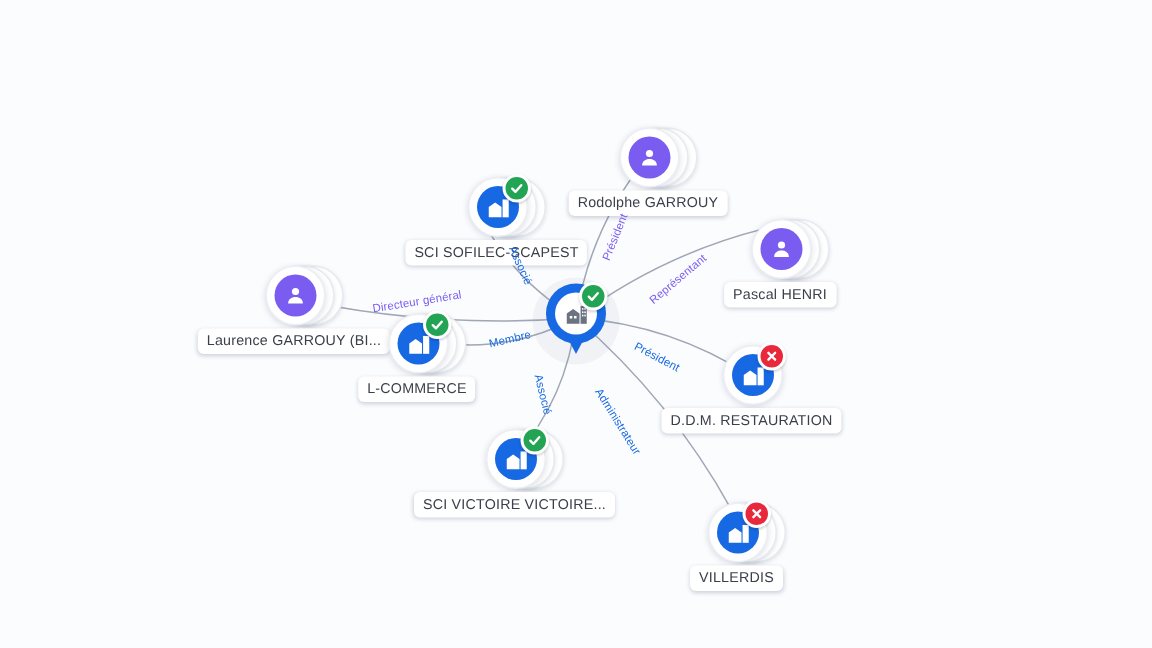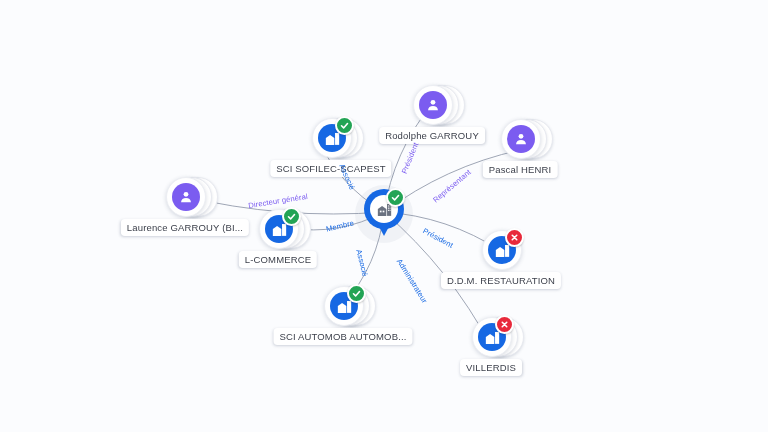--- a/index.html
+++ b/index.html
@@ -114,21 +114,21 @@
             <div class="avatar person">
               <svg width="16" height="16" viewBox="0 0 24 24" fill="#ffffff">
                 <circle cx="12" cy="8" r="3.6"></circle>
                 <path d="M4.6 20c0-4.1 3.3-6.4 7.4-6.4s7.4 2.3 7.4 6.4z"></path>
               </svg>
             </div>
           </div>
         </div>
         <div class="label">Rodolphe GARROUY</div>
       </div>
-      <div class="node" style="left: 520px; top: 138px;">
+      <div class="node" style="left: 520px; top: 165px;">
         <div class="stack">
           <div class="card c3"></div>
           <div class="card c2"></div>
           <div class="disc">
             <div class="avatar person">
               <svg width="16" height="16" viewBox="0 0 24 24" fill="#ffffff">
                 <circle cx="12" cy="8" r="3.6"></circle>
                 <path d="M4.6 20c0-4.1 3.3-6.4 7.4-6.4s7.4 2.3 7.4 6.4z"></path>
               </svg>
             </div>
@@ -157,21 +157,21 @@
             </div>
           </div>
           <div class="badge ok">
             <svg width="9" height="9" viewBox="0 0 24 24" fill="none" stroke="#ffffff" stroke-width="4.2" stroke-linecap="round" stroke-linejoin="round">
               <path d="M4 12.8 L9.6 18.4 L20 6.6"></path>
             </svg>
           </div>
         </div>
         <div class="label">SCI SOFILEC-SCAPEST</div>
       </div>
-      <div class="node" style="left: 185px; top: 196px;">
+      <div class="node" style="left: 196px; top: 196px;">
         <div class="stack">
           <div class="card c3"></div>
           <div class="card c2"></div>
           <div class="disc">
             <div class="avatar person">
               <svg width="16" height="16" viewBox="0 0 24 24" fill="#ffffff">
                 <circle cx="12" cy="8" r="3.6"></circle>
                 <path d="M4.6 20c0-4.1 3.3-6.4 7.4-6.4s7.4 2.3 7.4 6.4z"></path>
               </svg>
             </div>
@@ -226,21 +226,21 @@
                 <rect x="9.4" y="13.6" width="2.4" height="2.4" fill="#ffffff"></rect>
               </svg>
             </div>
           </div>
           <div class="badge ok">
             <svg width="9" height="9" viewBox="0 0 24 24" fill="none" stroke="#ffffff" stroke-width="4.2" stroke-linecap="round" stroke-linejoin="round">
               <path d="M4 12.8 L9.6 18.4 L20 6.6"></path>
             </svg>
           </div>
         </div>
-        <div class="label">SCI AUTOMOB AUTOMOB...</div>
+        <div class="label">SCI VICTOIRE VICTOIRE...</div>
       </div>
       <div class="node" style="left: 501px; top: 249px;">
         <div class="stack">
           <div class="disc">
             <div class="avatar company">
               <svg width="17" height="17" viewBox="0 0 24 24" fill="#ffffff">
                 <path d="M2.6 21V11.4l6-4.4 6 4.4V21z"></path>
                 <rect x="15.6" y="4.2" width="5.8" height="16.8"></rect>
                 <rect x="16.9" y="6.2" width="1.4" height="1.6" fill="#ffffff"></rect>
                 <rect x="19.1" y="6.2" width="1.4" height="1.6" fill="#ffffff"></rect>
@@ -254,21 +254,21 @@
             </div>
           </div>
           <div class="badge ko">
             <svg width="9" height="9" viewBox="0 0 24 24" fill="none" stroke="#ffffff" stroke-width="4.2" stroke-linecap="round">
               <path d="M6 6 L18 18 M18 6 L6 18"></path>
             </svg>
           </div>
         </div>
         <div class="label">D.D.M. RESTAURATION</div>
       </div>
-      <div class="node" style="left: 491px; top: 336px;">
+      <div class="node" style="left: 491px; top: 354px;">
         <div class="stack">
           <div class="card c3"></div>
           <div class="card c2"></div>
           <div class="disc">
             <div class="avatar company">
               <svg width="17" height="17" viewBox="0 0 24 24" fill="#ffffff">
                 <path d="M2.6 21V11.4l6-4.4 6 4.4V21z"></path>
                 <rect x="15.6" y="4.2" width="5.8" height="16.8"></rect>
                 <rect x="16.9" y="6.2" width="1.4" height="1.6" fill="#ffffff"></rect>
                 <rect x="19.1" y="6.2" width="1.4" height="1.6" fill="#ffffff"></rect>

